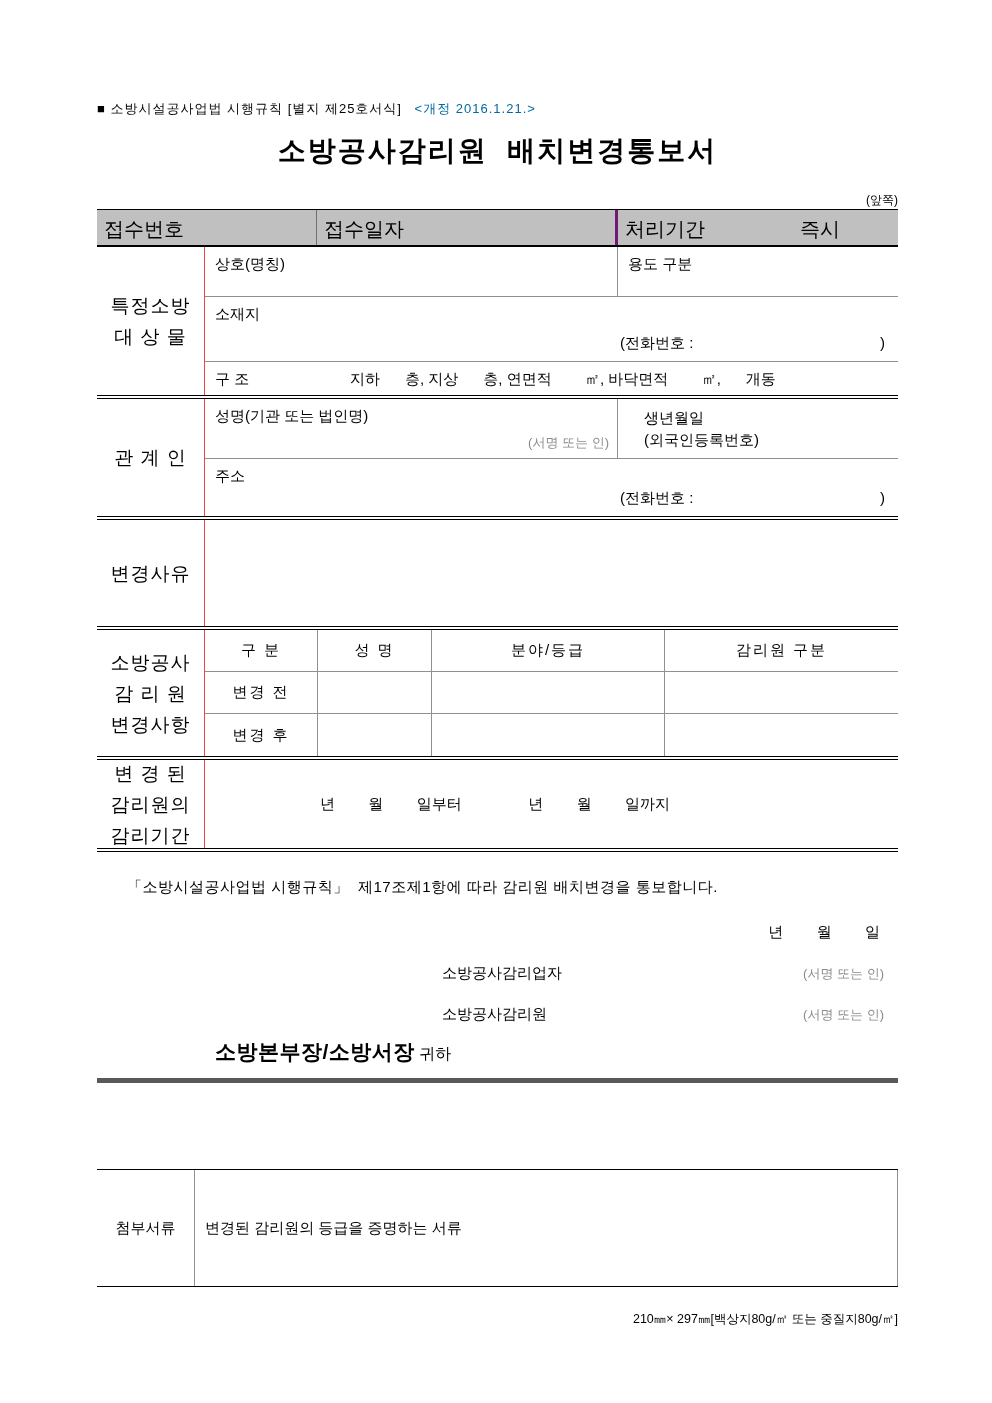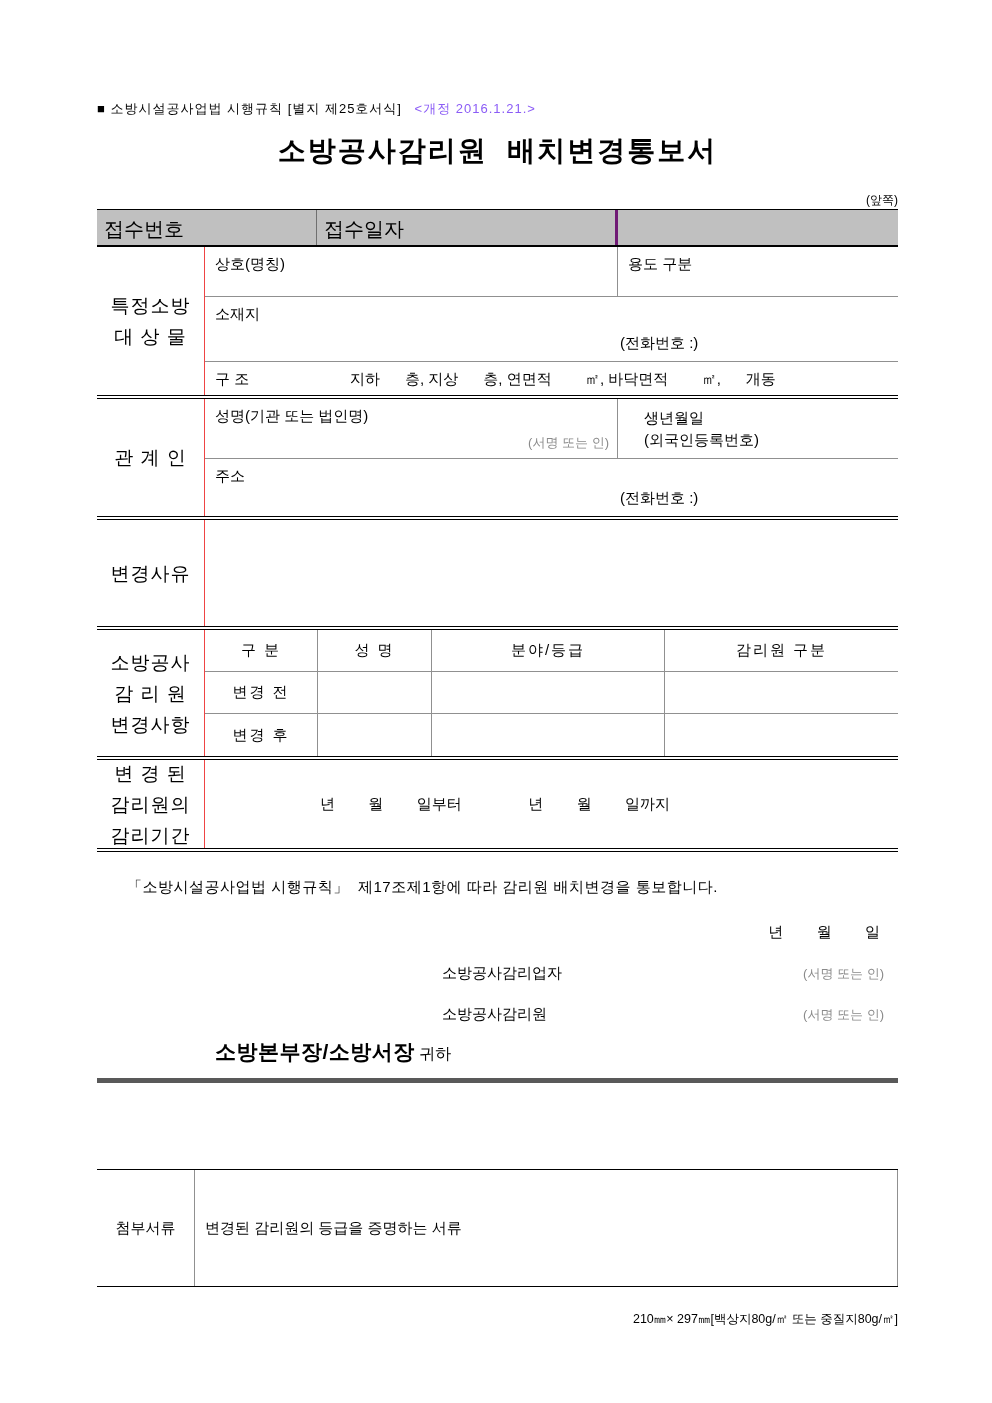--- a/index.html
+++ b/index.html
@@ -11,21 +11,21 @@
     background: #ffffff;
     font-family: "Liberation Sans", sans-serif;
     color: #000;
     overflow: hidden;
   }
   .sheet { width: 801px; margin-left: 97px; }
   .pre { white-space: pre-wrap; }
 
   
   .head-note { margin-top: 100px; font-size: 13px; letter-spacing: 1px; }
-  .head-note .rev { color: #8b5cf6; margin-left: 8px; }
+  .head-note .rev { color: #0369a1; margin-left: 8px; }
   .title { margin-top: 14px; text-align: center; font-size: 28px; font-weight: bold; letter-spacing: 2px; }
   .front-label { margin-top: 22px; text-align: right; font-size: 12px; }
 
   
   .receipt-row {
     display: flex; height: 38px; background: #c0c0c0;
     border-top: 1px solid #000; border-bottom: 2px solid #000;
     font-size: 20px;
   }
   .receipt-row .rc { padding: 6px 0 0 7px; }
@@ -45,21 +45,21 @@
   .row { position: relative; }
   .row.mid { border-bottom: 1px solid #909090; }
   .cell-label { font-size: 15px; padding: 8px 0 0 10px; }
   .gray { color: #8a8a8a; }
 
   
   .s1-rowA { display: flex; height: 50px; }
   .s1-rowA .left { width: 413px; border-right: 1px solid #909090; }
   .s1-rowA .right { flex: 1; }
   .s1-rowB { height: 65px; }
-  .phone-line { position: absolute; bottom: 8px; left: 415px; right: 13px; font-size: 15px; display: flex; }
+  .phone-line { position: absolute; bottom: 8px; left: 415px; right: 13px; font-size: 15px; display: flex; justify-content: space-between; }
   .s1-rowC { height: 33px; display: flex; font-size: 15px; padding-top: 8px; }
   .s1-rowC .struct-label { padding-left: 10px; width: 145px; }
 
   
   .s2-rowA { display: flex; height: 60px; gap: 16px; }
   .s2-rowA .left { width: 413px; border-right: 1px solid #909090; position: relative; }
   .s2-rowA .sign-note { position: absolute; right: 8px; bottom: 6px; font-size: 13px; }
   .s2-rowA .right { flex: 1; font-size: 15px; padding: 8px 0 0 10px; line-height: 22px; }
   .s2-rowB { height: 57px; }
 
@@ -107,20 +107,24 @@
       <span class="rev">&lt;개정 2016.1.21.&gt;</span>
     </div>
 
     <div class="title pre">소방공사감리원  배치변경통보서</div>
 
     <div class="front-label">(앞쪽)</div>
 
     <div class="receipt-row">
       <div class="rc rc1">접수번호</div>
       <div class="rc rc2">접수일자</div>
+      <div class="rc rc3">
+        <span class="lbl">처리기간</span>
+        <span class="period-value">즉시</span>
+      </div>
     </div>
 
     <div class="sec s1">
       <div class="sec-label">
         <span>특정소방</span>
         <span>대 상 물</span>
       </div>
       <div class="sec-body">
         <div class="row mid s1-rowA">
           <div class="left">

